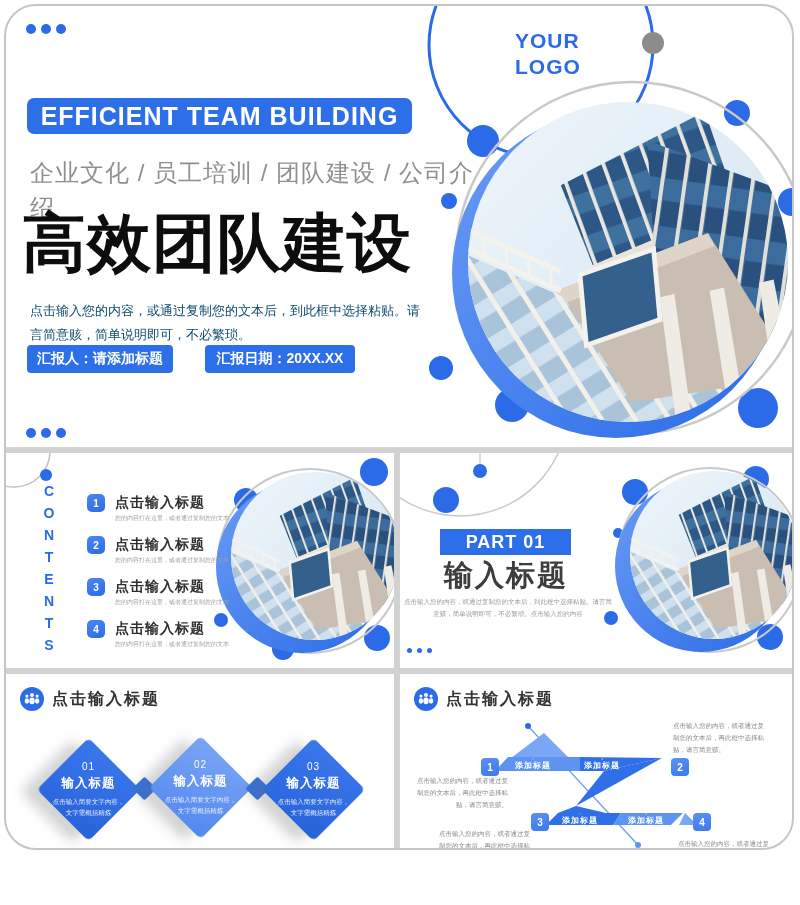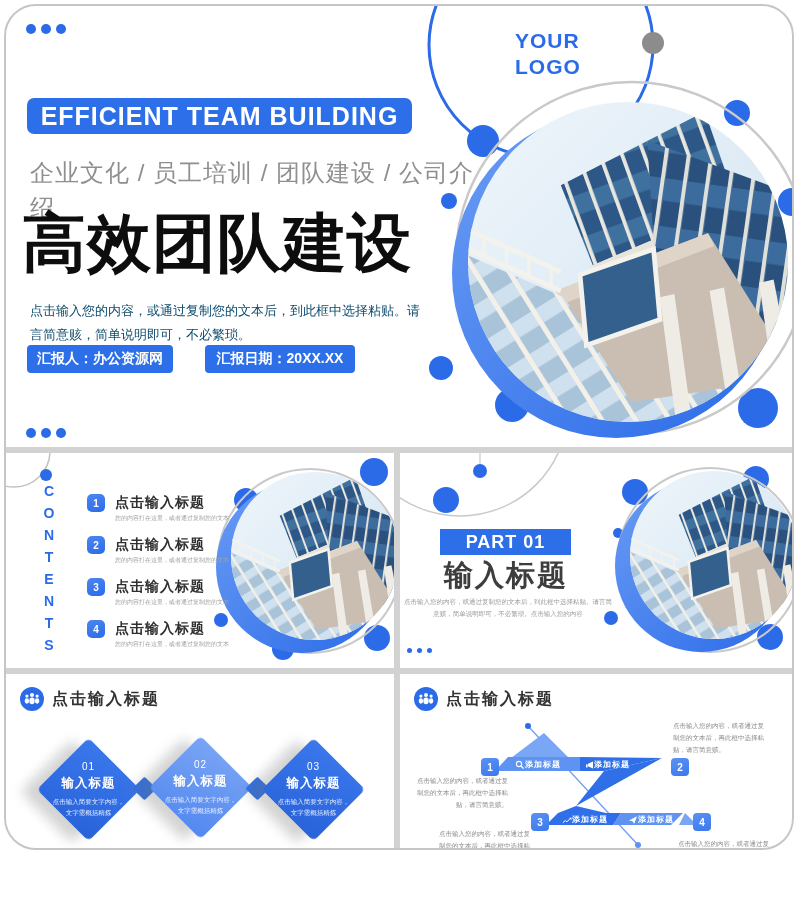--- a/index.html
+++ b/index.html
@@ -68,21 +68,21 @@
   .dia-desc { font-size:6.5px; line-height:1.7; margin-top:4px; width:76px;
               margin-left:auto; margin-right:auto; color:#e8efff; }
   .dia-sm { position:absolute; width:17px; height:17px; border-radius:2px;
             background:#2e6fe3; transform:rotate(45deg); }
   
   .znum { position:absolute; width:18px; height:18px; border-radius:4px; color:#fff;
           background:linear-gradient(160deg,#5b91f2,#3a79ee); font-size:10px; font-weight:bold;
           display:flex; align-items:center; justify-content:center; }
   .zblock { position:absolute; font-size:6.5px; line-height:1.85; color:#8a8a8a; width:92px; }
   .zlabel { position:absolute; display:flex; align-items:center; gap:0; color:#fff;
-            font-size:8px; font-weight:bold; letter-spacing:1px; }
+            font-size:8px; font-weight:bold; letter-spacing:1px;flex-direction:column; }
   .zlabel svg { width:10px; height:10px; }
 </style>
 </head>
 <body>
 
 <svg width="0" height="0" style="position:absolute">
   <defs>
     <linearGradient id="skyG" x1="0" y1="0" x2="1" y2="1">
       <stop offset="0" stop-color="#f0f6fb"></stop>
         <stop offset="1" stop-color="#cfe2f0"></stop>
@@ -160,21 +160,21 @@
         <i></i>
       </div>
     <div class="abs logo">
       <div>YOUR</div>
       <div>LOGO</div>
     </div>
     <div class="abs banner">EFFICIENT TEAM BUILDING</div>
     <div class="abs subtitle">企业文化 / 员工培训 / 团队建设 / 公司介绍</div>
     <div class="abs cover-title">高效团队建设</div>
     <div class="abs cover-body">点击输入您的内容，或通过复制您的文本后，到此框中选择粘贴。请言简意赅，简单说明即可，不必繁琐。</div>
-    <div class="abs cover-btn btn1">汇报人：办公资源网</div>
+    <div class="abs cover-btn btn1">汇报人：请添加标题</div>
     <div class="abs cover-btn btn2">汇报日期：20XX.XX</div>
   </div>
 
   <div class="card card-r2l">
     <svg class="deco-svg" width="388" height="215">
       <circle cx="8" cy="-2" r="36" fill="none" stroke="#c2c2c2" stroke-width="1.5"></circle>
       <circle cx="40" cy="22" r="6" fill="#2b6be8"></circle>
       <circle cx="368" cy="19" r="14" fill="#2b6be8"></circle>
       <circle cx="240" cy="47" r="12" fill="#2b6be8"></circle>
       <circle cx="222" cy="80" r="5" fill="#2b6be8"></circle>

